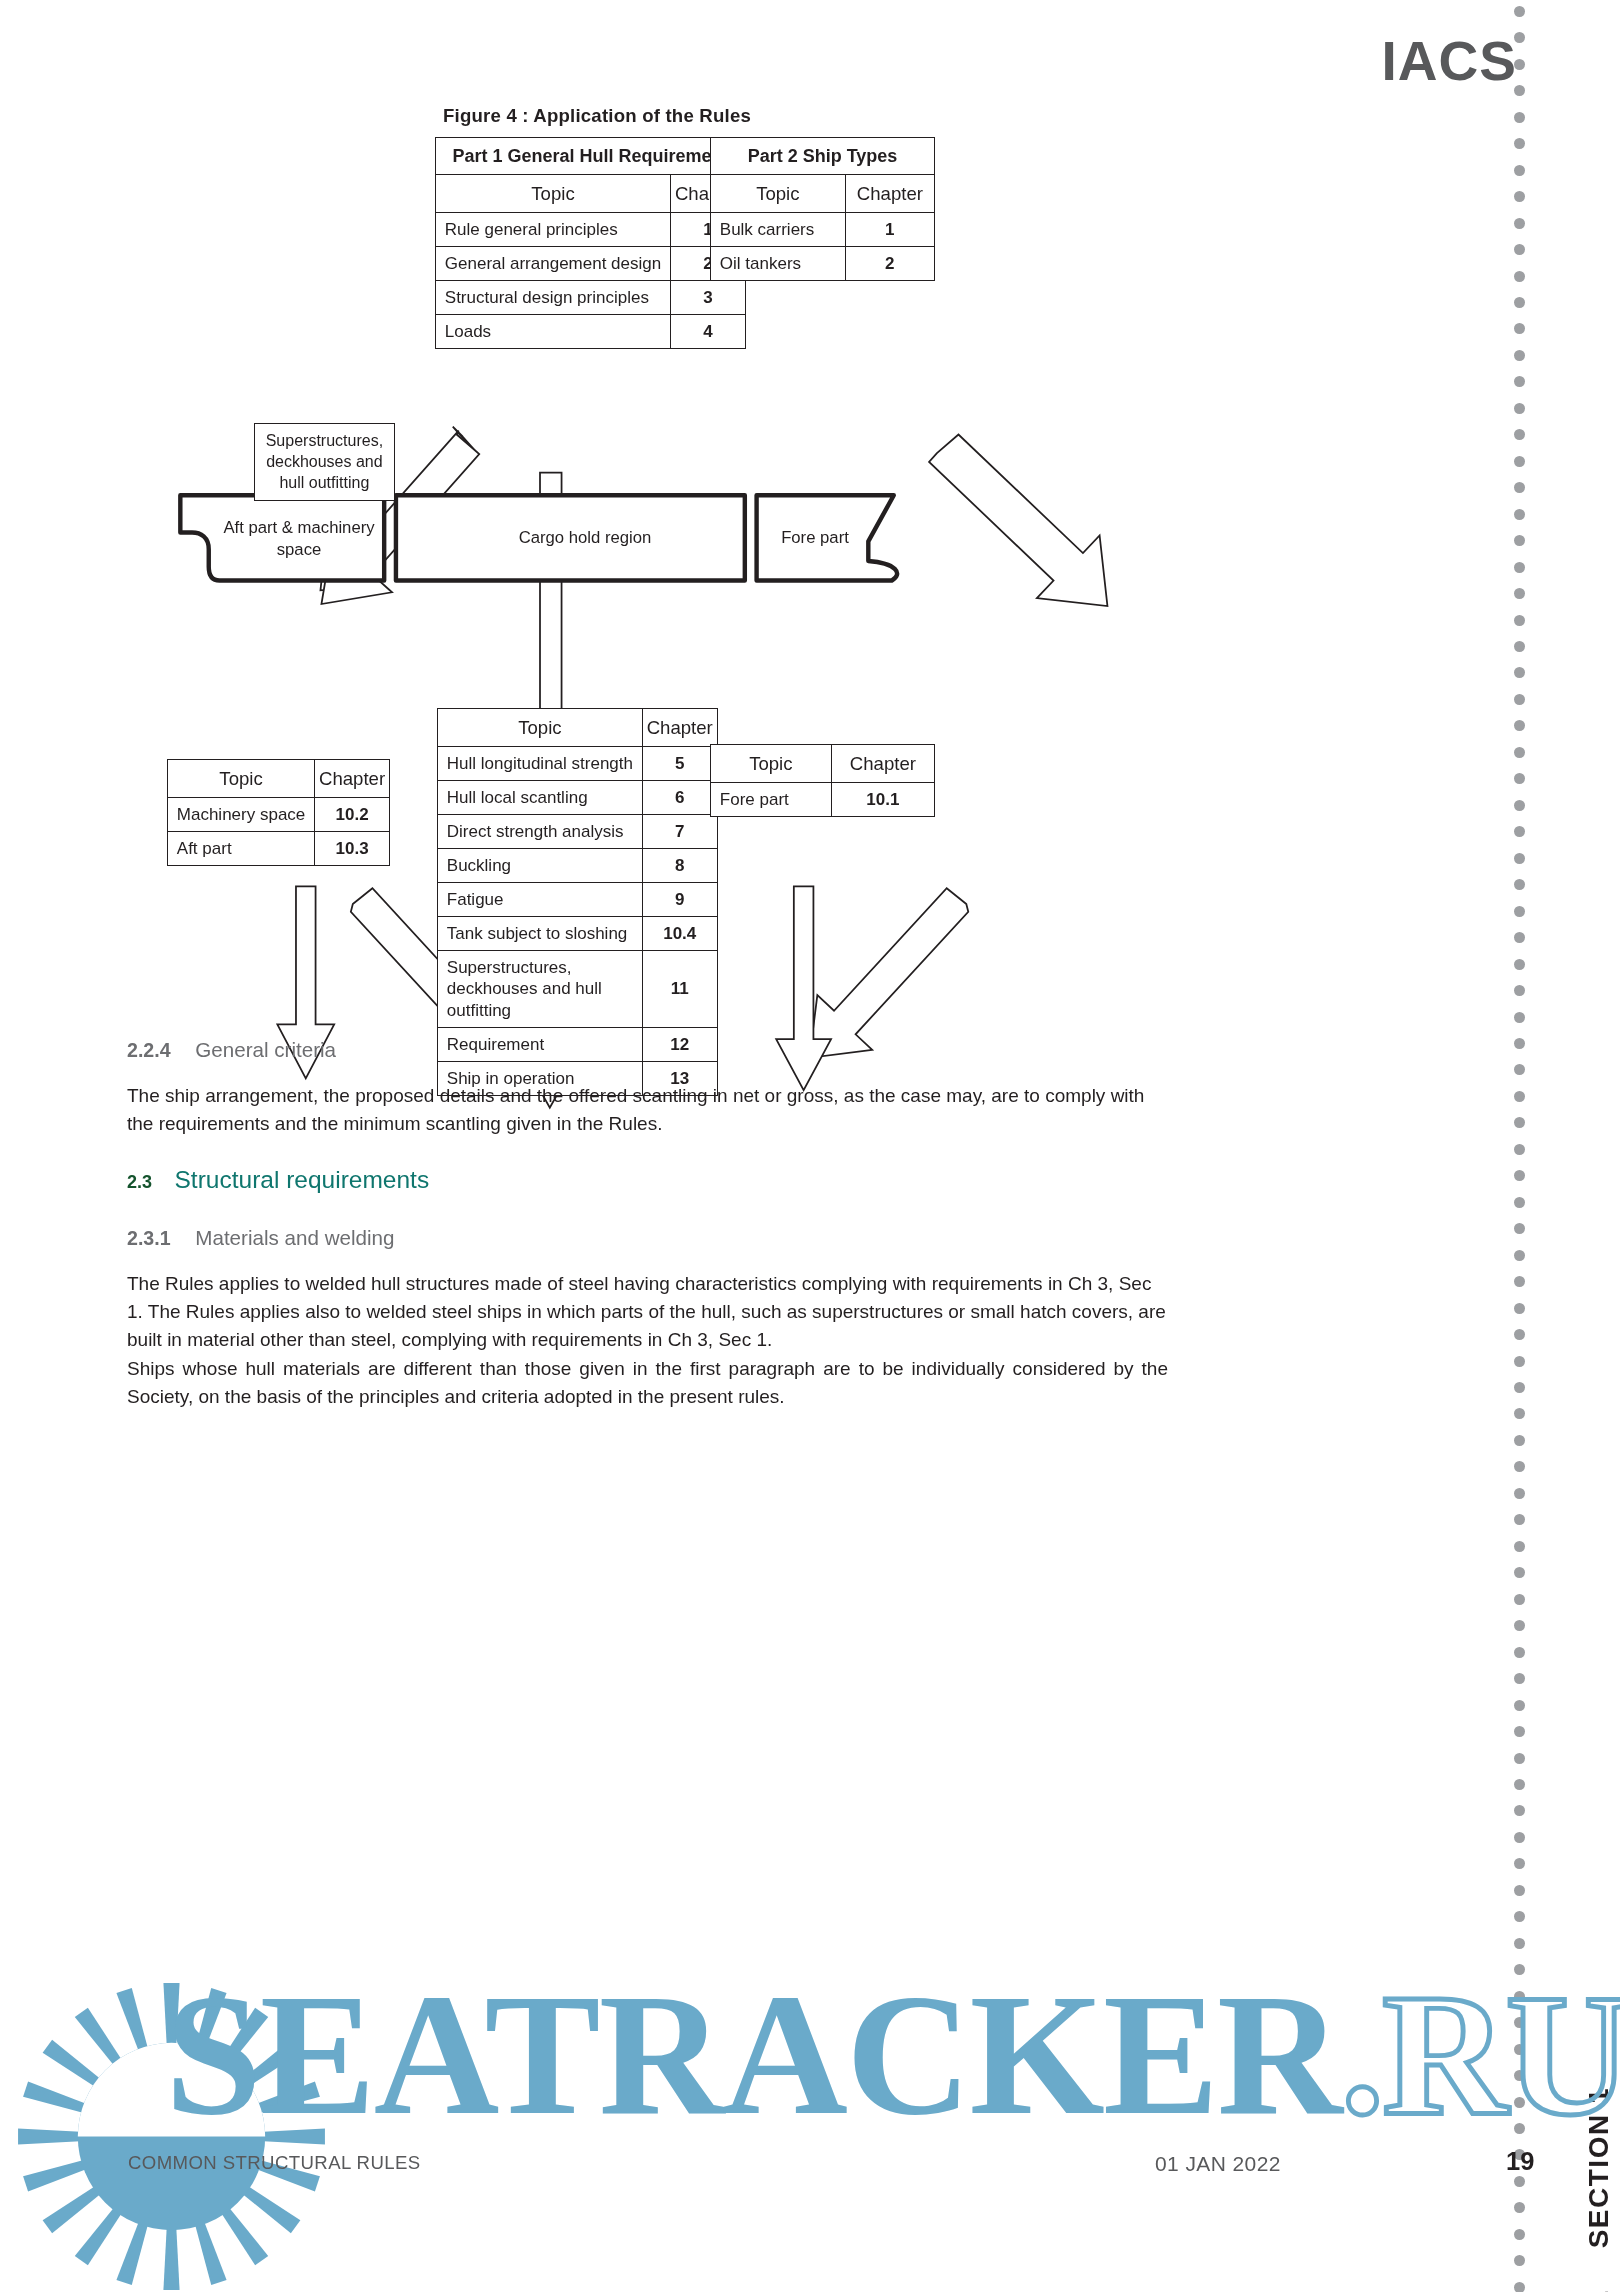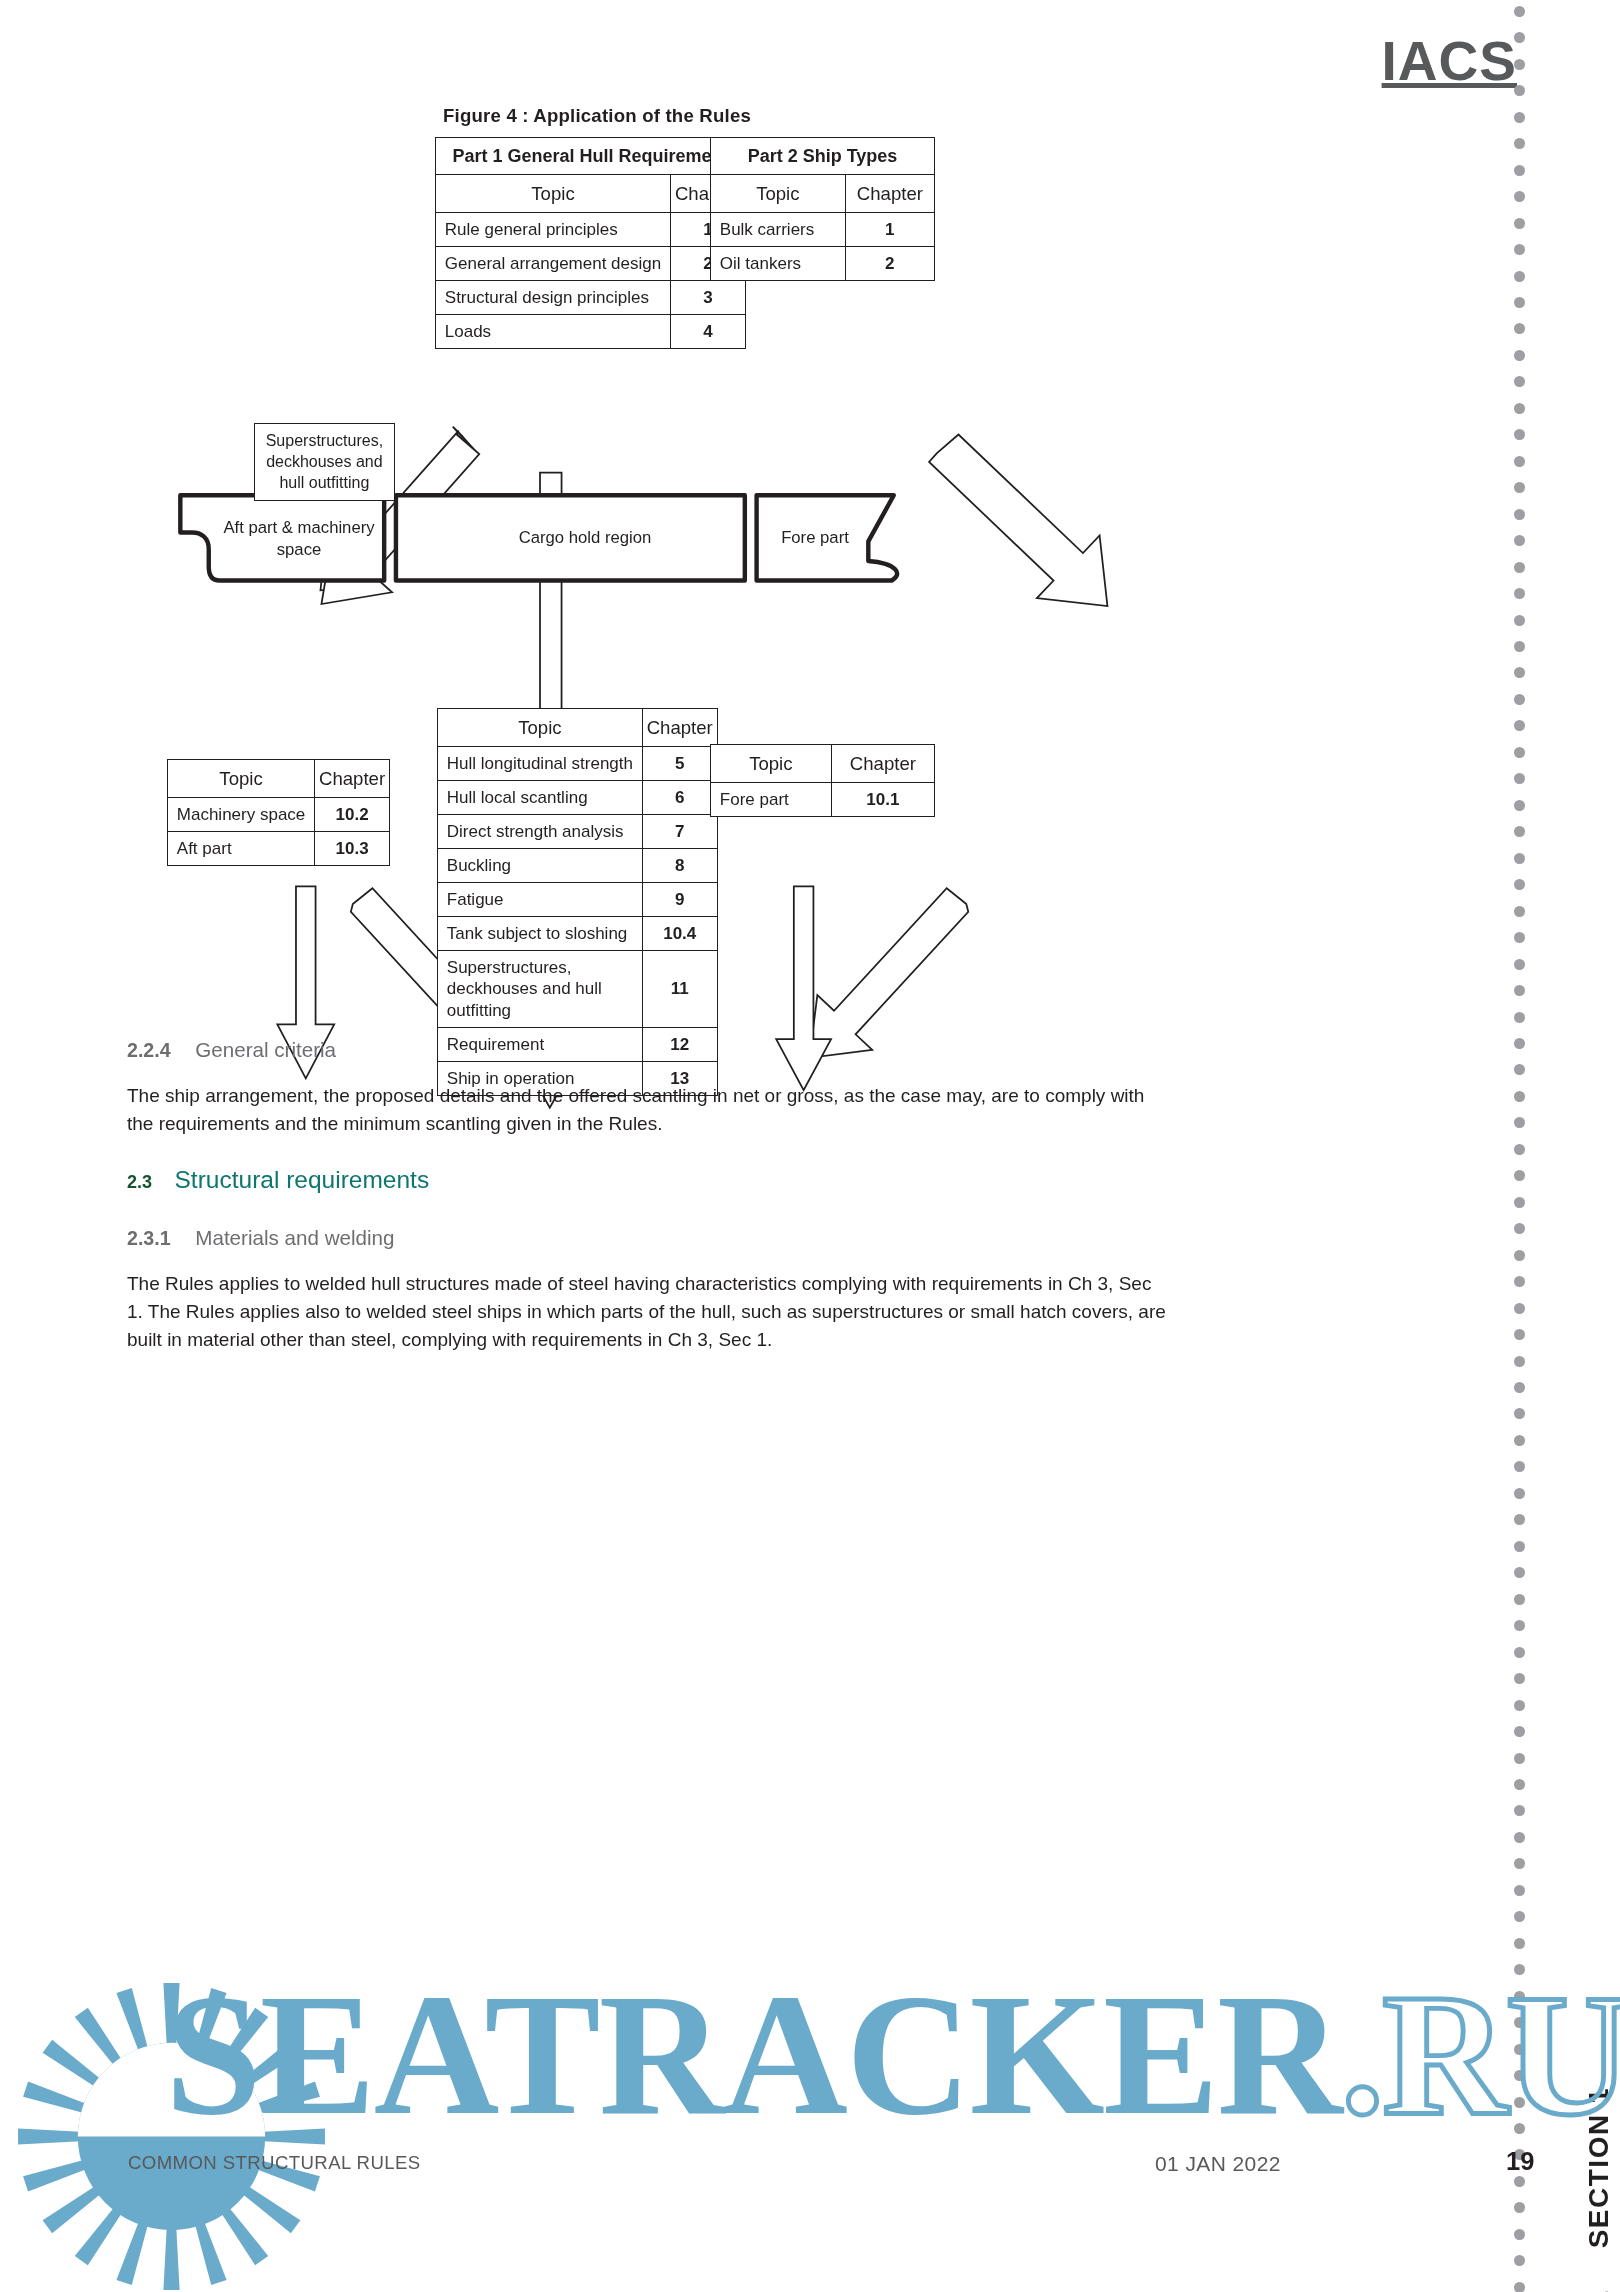--- a/index.html
+++ b/index.html
@@ -22,21 +22,20 @@
   
   .iacs-logo {
     position: absolute;
     top: 29px;
     right: 103px;
     font-size: 55px;
     font-weight: bold;
     letter-spacing: 1px;
     color: #58595b;
     font-family: "Liberation Sans", sans-serif;
-    text-decoration: underline;
   }
 
   
   .dot-rail {
     position: absolute;
     top: 0px;
     left: 1514px;
     width: 13.7px;
     height: 2293px;
   }
@@ -524,20 +523,21 @@
   <p class="body" id="p-224">The ship arrangement, the proposed details and the offered scantling in net or gross, as the case may, are to comply with the requirements and the minimum scantling given in the Rules.</p>
 
   <div class="head-main" id="h-23">
     <span class="sec-num-main">2.3</span><span class="sec-title-main">Structural requirements</span>
   </div>
 
   <div class="head-sub" id="h-231">
     <span class="sec-num-sub">2.3.1</span><span class="sec-title-sub">Materials and welding</span>
   </div>
   <p class="body" id="p-231">The Rules applies to welded hull structures made of steel having characteristics complying with requirements in Ch 3, Sec 1. The Rules applies also to welded steel ships in which parts of the hull, such as superstructures or small hatch covers, are built in material other than steel, complying with requirements in Ch 3, Sec 1.</p>
+  <p class="body just" id="p-231b">Ships whose hull materials are different than those given in the first paragraph are to be individually considered by the Society, on the basis of the principles and criteria adopted in the present rules.</p>
 
   <div class="watermark">
     <svg width="323" height="323" viewBox="0 0 200 200" style="position:absolute;left:9.8px;top:83px;">
       <g fill="#6aaaca">
         <g id="rays">
             <polygon points="100,100 95,5 105,5" transform="rotate(0 100 100)"></polygon>
             <polygon points="100,100 95,5 105,5" transform="rotate(18 100 100)"></polygon>
             <polygon points="100,100 95,5 105,5" transform="rotate(36 100 100)"></polygon>
             <polygon points="100,100 95,5 105,5" transform="rotate(54 100 100)"></polygon>
             <polygon points="100,100 95,5 105,5" transform="rotate(72 100 100)"></polygon>

